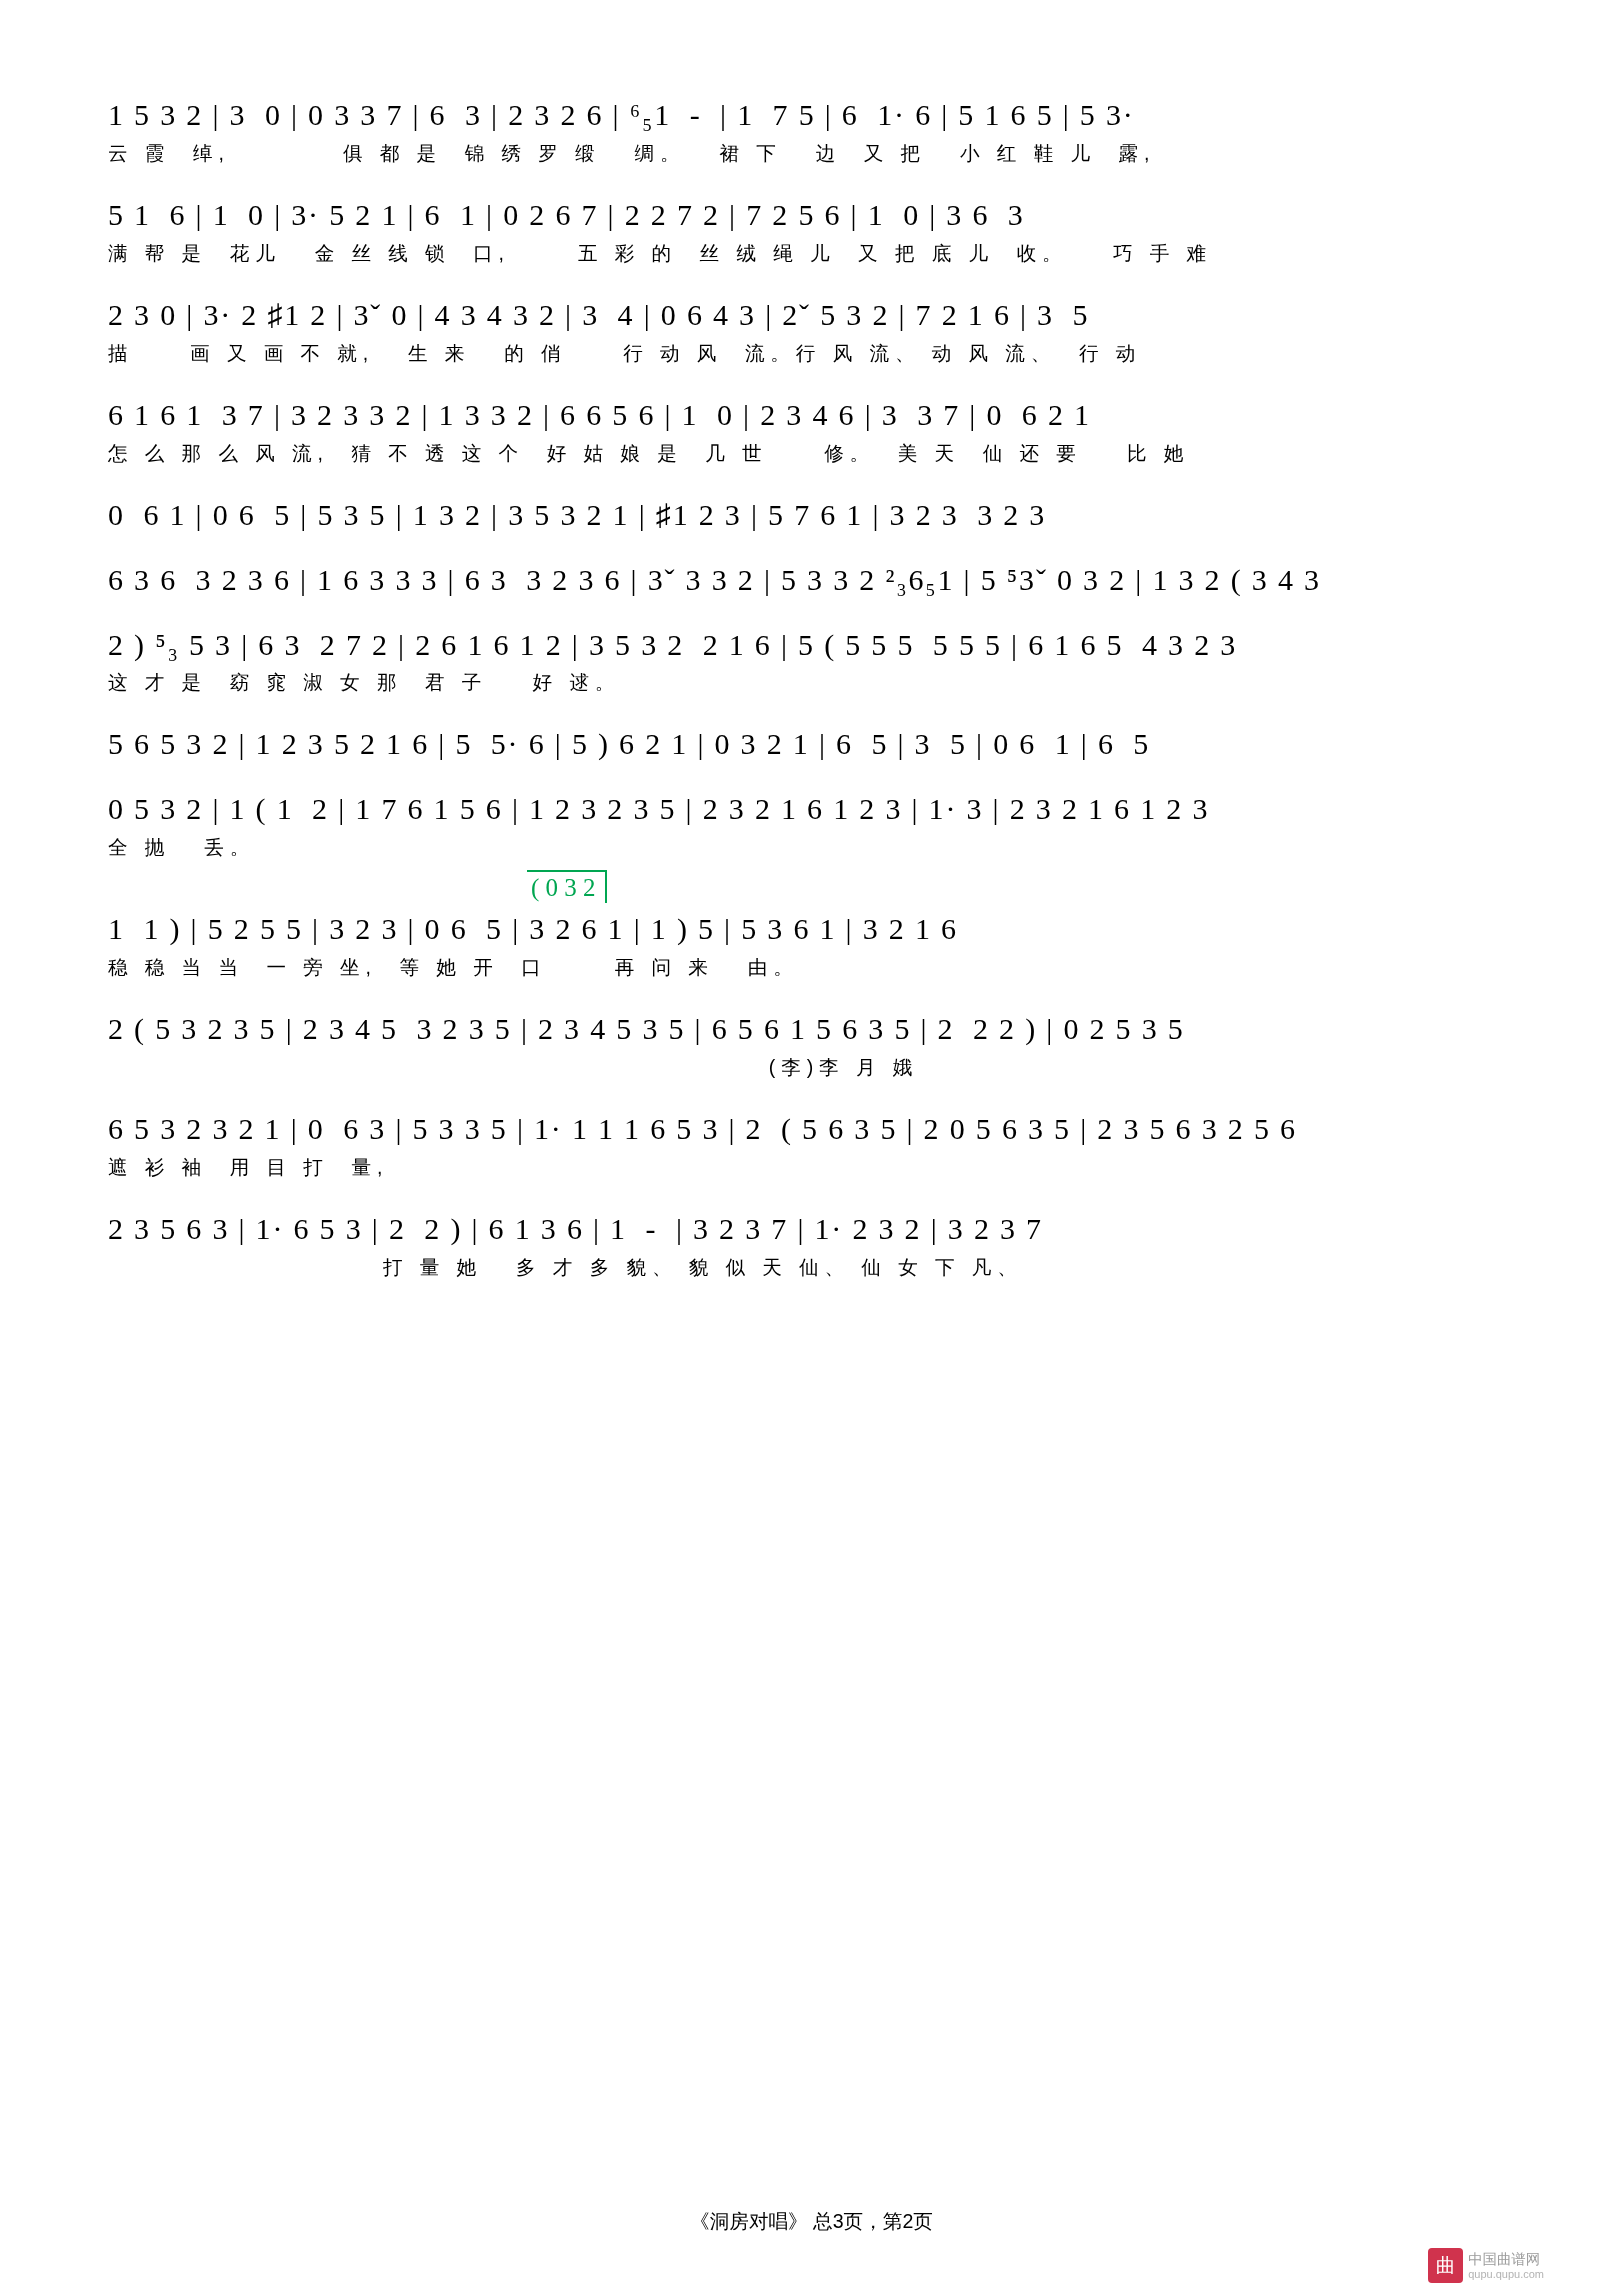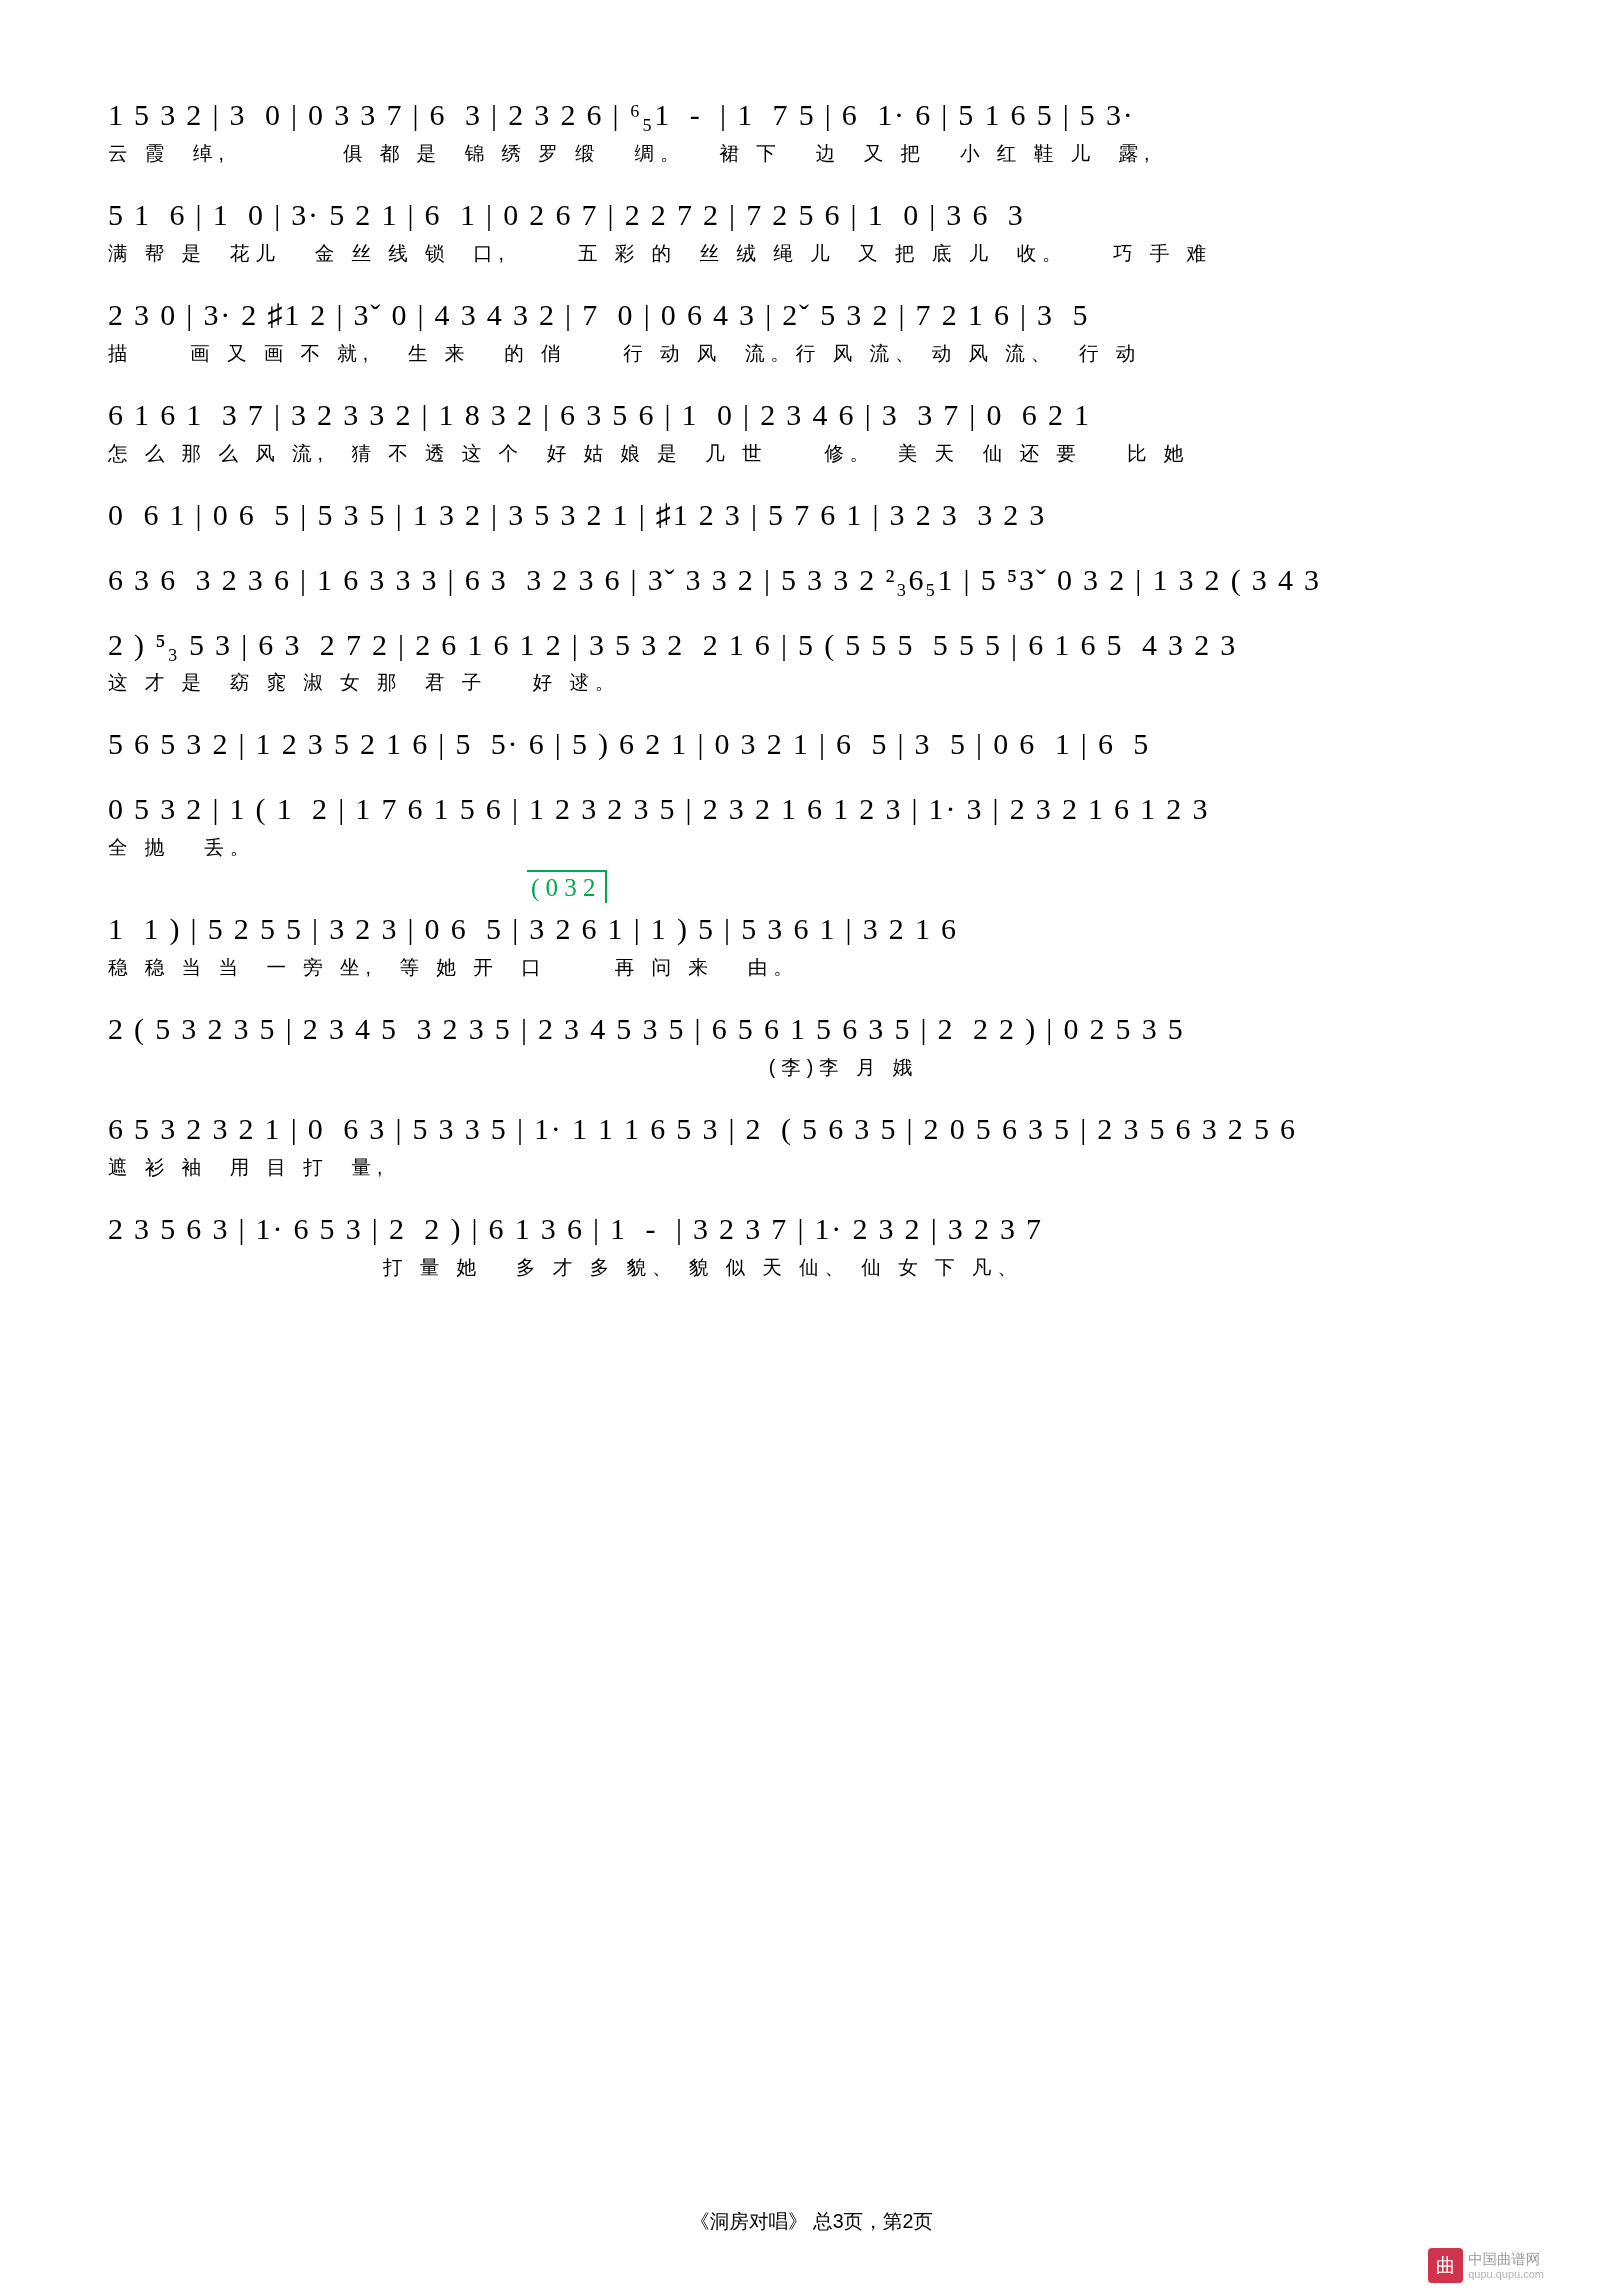--- a/index.html
+++ b/index.html
@@ -98,26 +98,26 @@
     <div class="rawline">1 5 3 2 | 3  0 | 0 3 3 7 | 6  3 | 2 3 2 6 | ⁶₅1  -  | 1  7 5 | 6  1· 6 | 5 1 6 5 | 5 3·</div>
     <div class="rawlyr">云 霞  绰,          俱 都 是  锦 绣 罗 缎   绸。   裙 下   边  又 把   小 红 鞋 儿  露,</div>
   </div>
 
   <div class="system sysline">
     <div class="rawline">5 1  6 | 1  0 | 3· 5 2 1 | 6  1 | 0 2 6 7 | 2 2 7 2 | 7 2 5 6 | 1  0 | 3 6  3</div>
     <div class="rawlyr">满 帮 是  花儿   金 丝 线 锁  口,      五 彩 的  丝 绒 绳 儿  又 把 底 儿  收。    巧 手 难</div>
   </div>
 
   <div class="system sysline">
-    <div class="rawline">2 3 0 | 3· 2 ♯1 2 | 3ˇ 0 | 4 3 4 3 2 | 7  0 | 0 6 4 3 | 2ˇ 5 3 2 | 7 2 1 6 | 3  5</div>
+    <div class="rawline">2 3 0 | 3· 2 ♯1 2 | 3ˇ 0 | 4 3 4 3 2 | 3  4 | 0 6 4 3 | 2ˇ 5 3 2 | 7 2 1 6 | 3  5</div>
     <div class="rawlyr">描     画 又 画 不 就,   生 来   的 俏     行 动 风  流。行 风 流、 动 风 流、  行 动</div>
   </div>
 
   <div class="system sysline">
-    <div class="rawline">6 1 6 1  3 7 | 3 2 3 3 2 | 1 8 3 2 | 6 3 5 6 | 1  0 | 2 3 4 6 | 3  3 7 | 0  6 2 1</div>
+    <div class="rawline">6 1 6 1  3 7 | 3 2 3 3 2 | 1 3 3 2 | 6 6 5 6 | 1  0 | 2 3 4 6 | 3  3 7 | 0  6 2 1</div>
     <div class="rawlyr">怎 么 那 么 风 流,  猜 不 透 这 个  好 姑 娘 是  几 世     修。  美 天  仙 还 要    比 她</div>
   </div>
 
   <div class="system sysline">
     <div class="rawline">0  6 1 | 0 6  5 | 5 3 5 | 1 3 2 | 3 5 3 2 1 | ♯1 2 3 | 5 7 6 1 | 3 2 3  3 2 3</div>
   </div>
 
   <div class="system sysline">
     <div class="rawline">6 3 6  3 2 3 6 | 1 6 3 3 3 | 6 3  3 2 3 6 | 3ˇ 3 3 2 | 5 3 3 2 ²₃6₅1 | 5 ⁵3ˇ 0 3 2 | 1 3 2 ( 3 4 3</div>
   </div>

